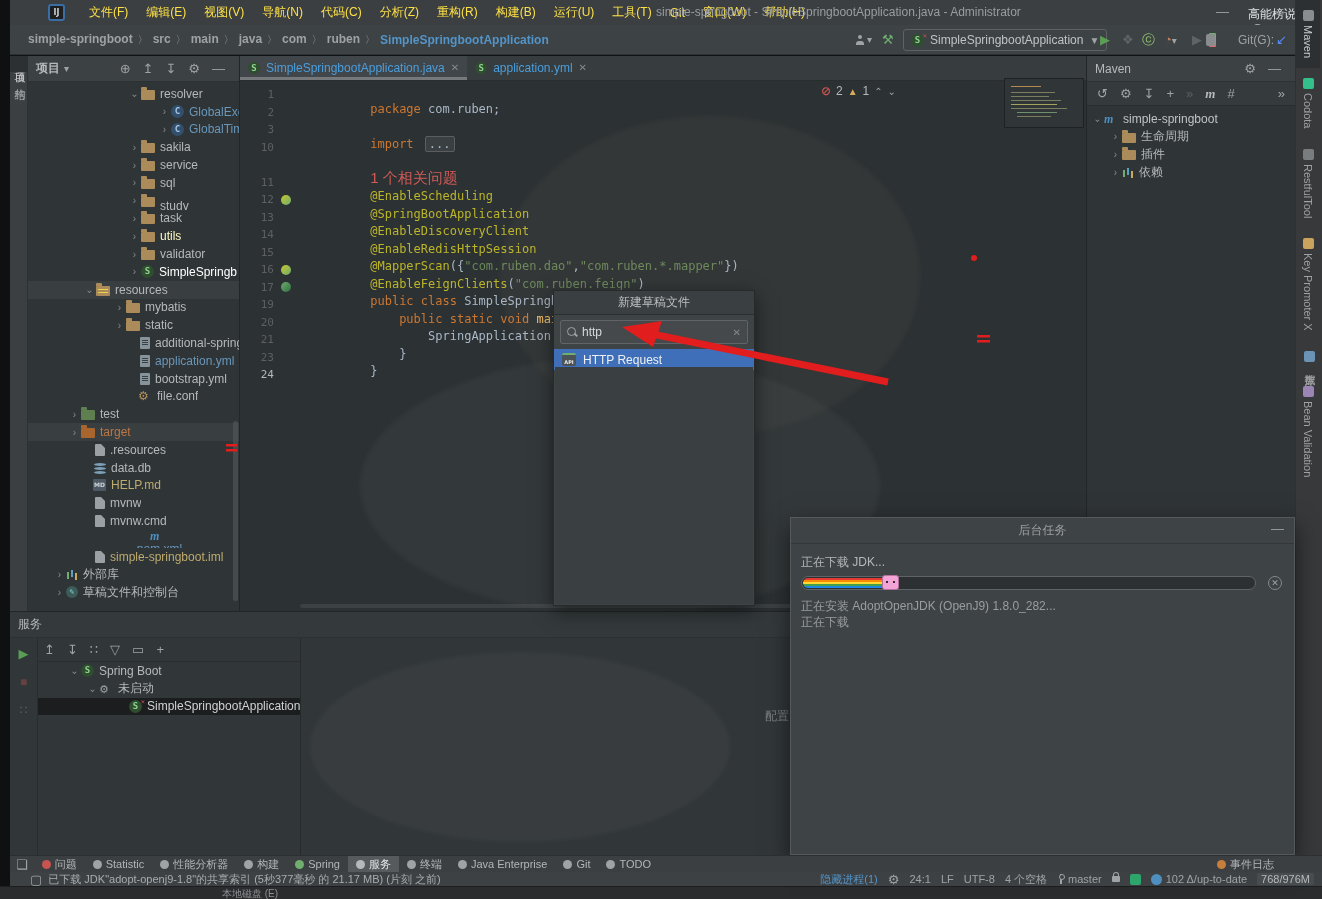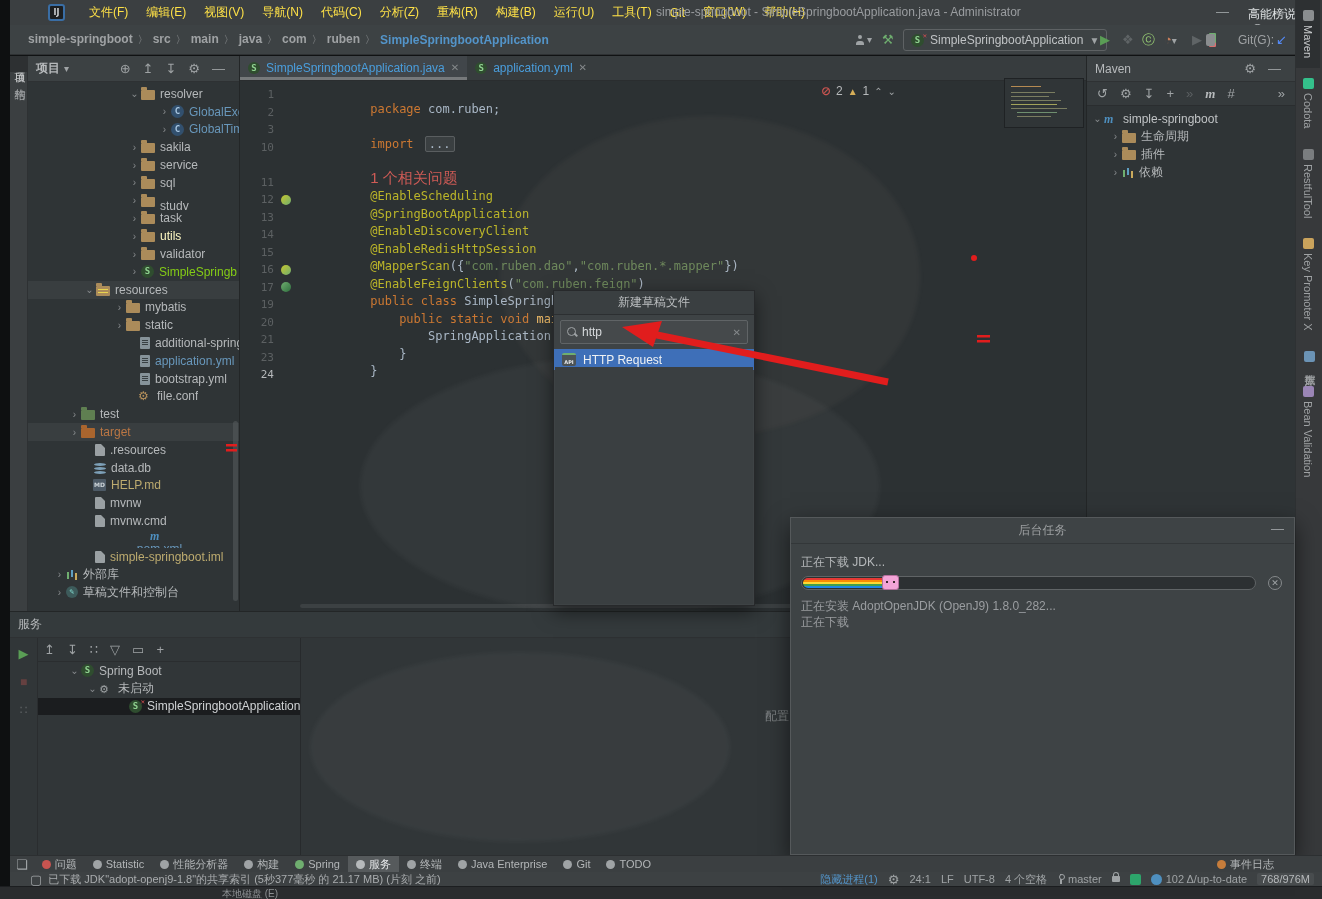--- a/index.html
+++ b/index.html
@@ -292,21 +292,21 @@
           <span class="tlabel" style="color: #fef9c3;">utils</span>
         </div>
         <div class="trow" style="padding-left: 100px;">
           <span class="arrow">›</span>
           <span class="ic ic-folder"></span>
           <span class="tlabel" style="color: rgb(182, 185, 187);">validator</span>
         </div>
         <div class="trow" style="padding-left: 100px;">
           <span class="arrow">›</span>
           <span class="ic ic-boot"></span>
-          <span class="tlabel" style="color: #84cc16;">SimpleSpringb</span>
+          <span class="tlabel" style="color: #ffffff;">SimpleSpringb</span>
         </div>
         <div class="trow row-hl" style="padding-left: 55px;">
           <span class="arrow">⌄</span>
           <span class="ic ic-folder ic-folder-res"></span>
           <span class="tlabel" style="color: rgb(182, 185, 187);">resources</span>
         </div>
         <div class="trow" style="padding-left: 85px;">
           <span class="arrow">›</span>
           <span class="ic ic-folder"></span>
           <span class="tlabel" style="color: rgb(182, 185, 187);">mybatis</span>

